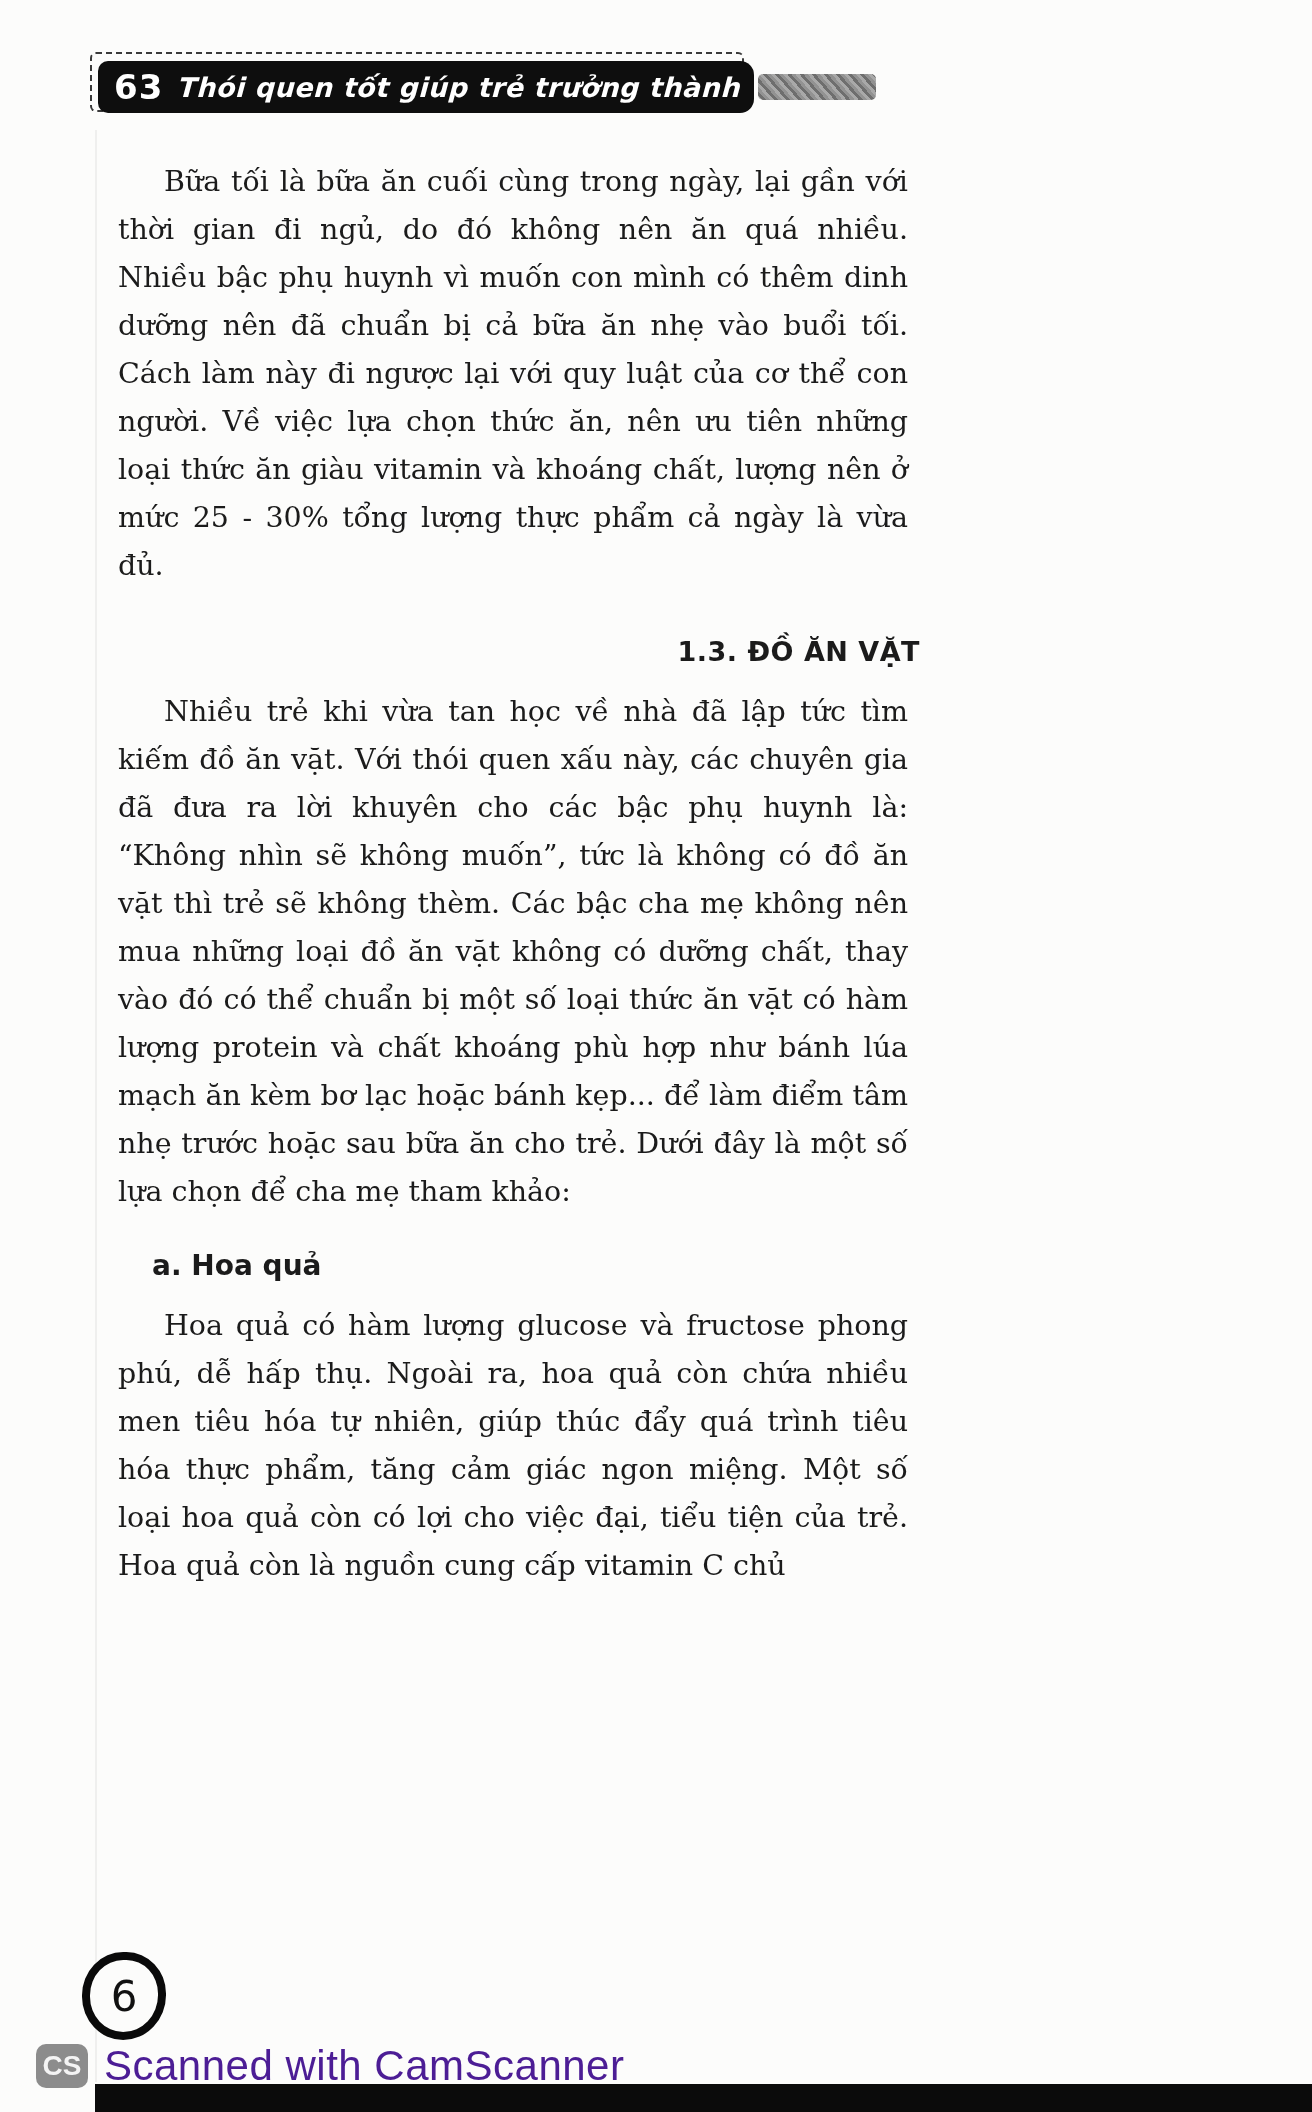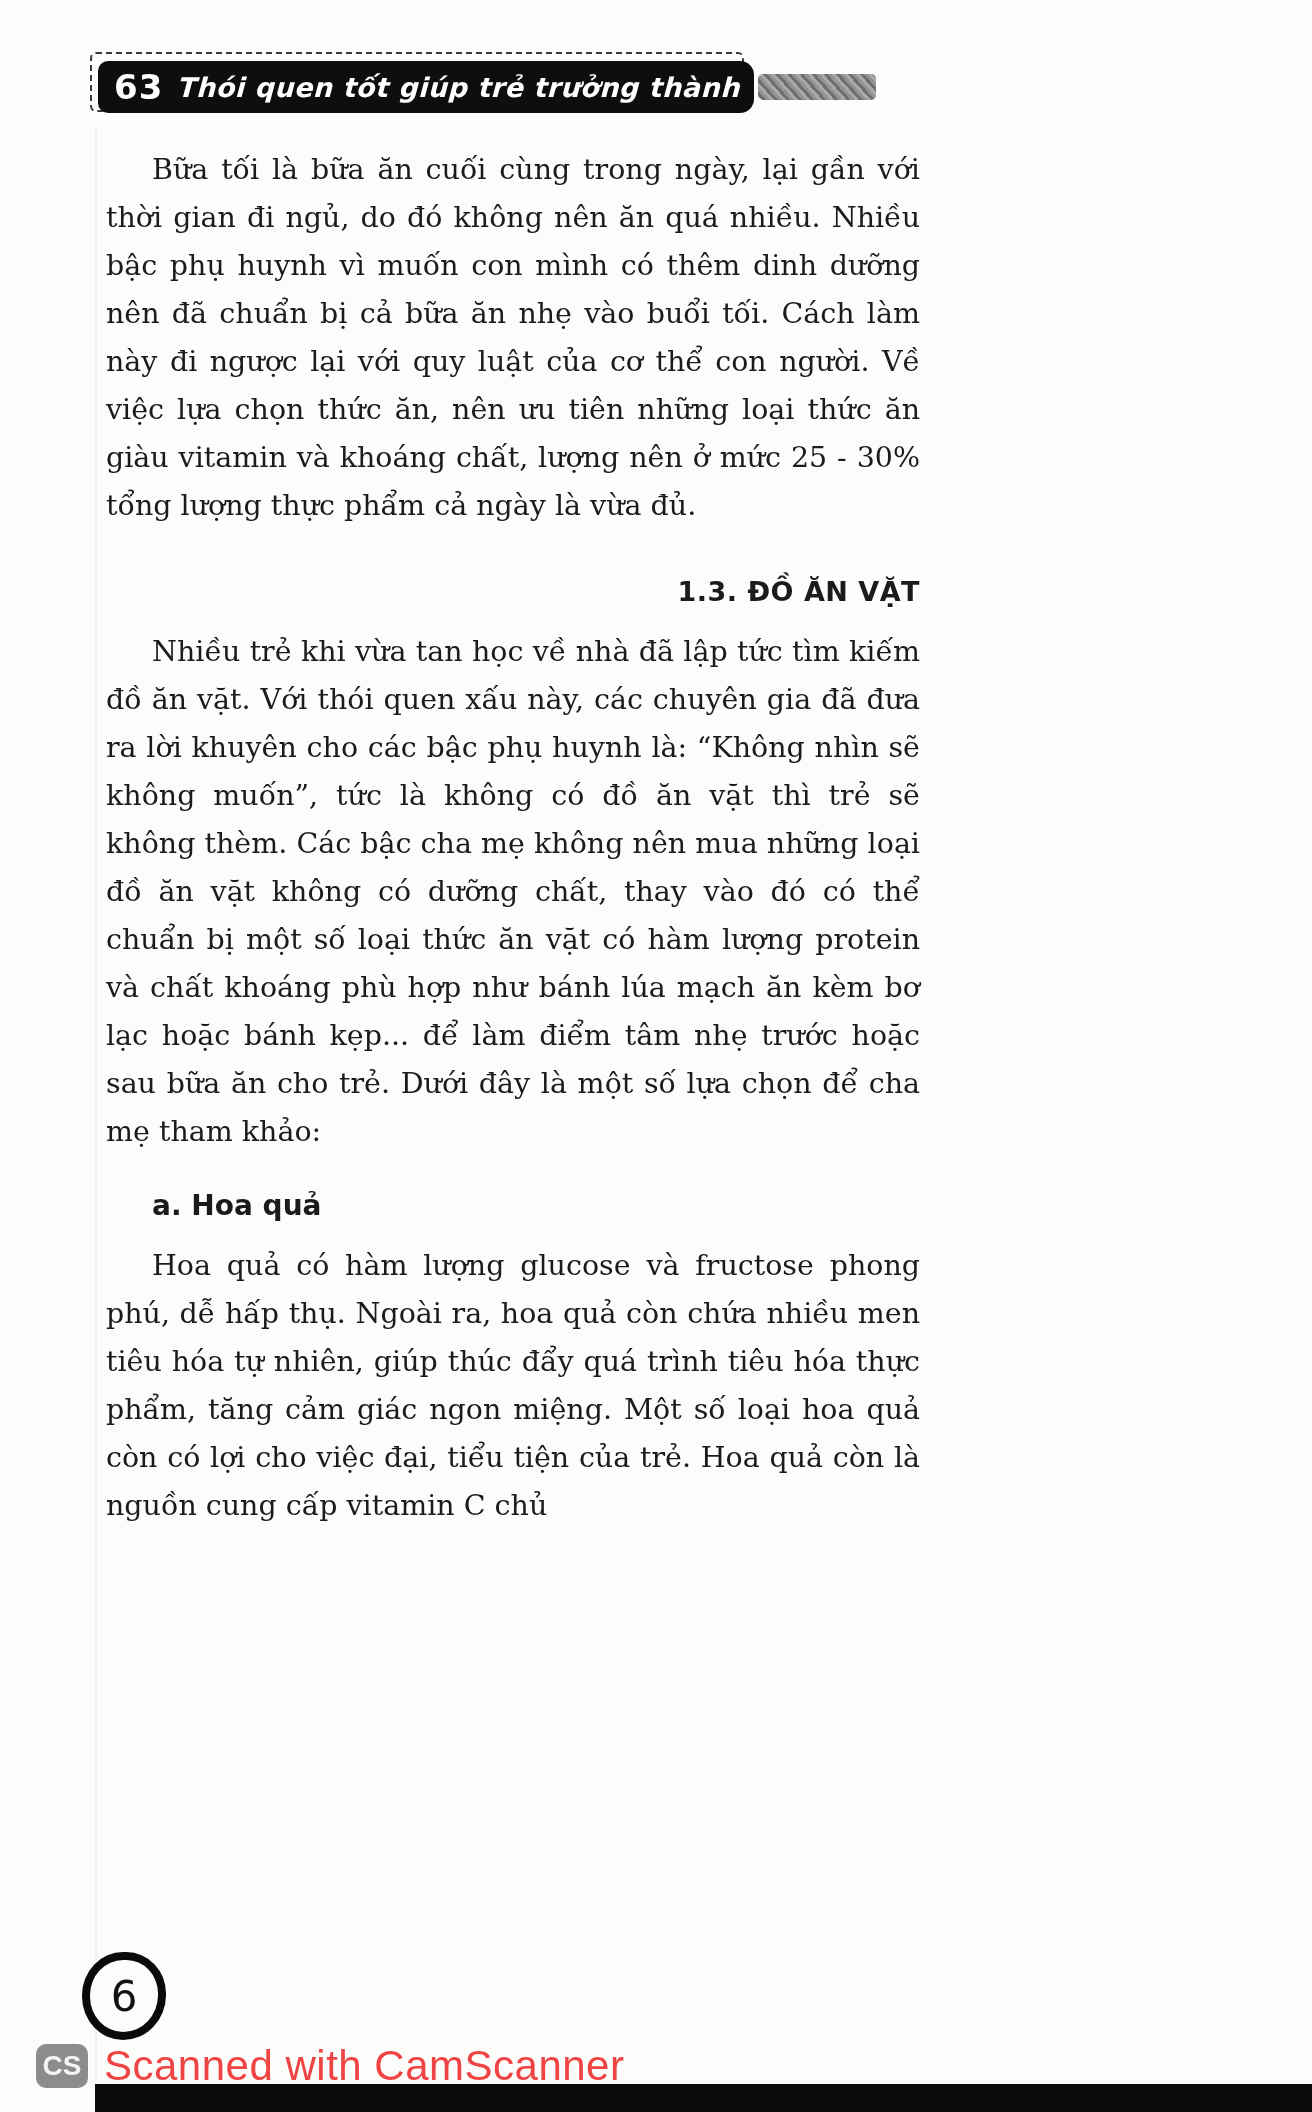--- a/index.html
+++ b/index.html
@@ -86,21 +86,21 @@
   .body-text {
     position: absolute;
     left: 106px;
     top: 146px;
     width: 814px;
     font-size: 28.5px;
     line-height: 48px;
     text-align: justify;
   }
   .para {
-    margin: 0;
+    margin: 12px;
     text-indent: 46px;
   }
   .heading-section {
     font-family: "DejaVu Sans", sans-serif;
     font-weight: bold;
     font-size: 27px;
     letter-spacing: 0.5px;
     margin: 38px 0 12px 0;
     text-align: right;
   }
@@ -149,21 +149,21 @@
     align-items: center;
     justify-content: center;
     font-family: "Liberation Sans", "DejaVu Sans", sans-serif;
     font-weight: bold;
     font-size: 28px;
     flex: 0 0 auto;
   }
   .watermark-text {
     font-family: "Liberation Sans", "DejaVu Sans", sans-serif;
     font-size: 42px;
-    color: #ef4444;
+    color: #4c1d95;
     letter-spacing: 0.5px;
     white-space: nowrap;
   }
   .bottom-strip {
     position: absolute;
     left: 95px;
     right: 0;
     bottom: 0;
     height: 28px;
     background: #0b0b0b;

